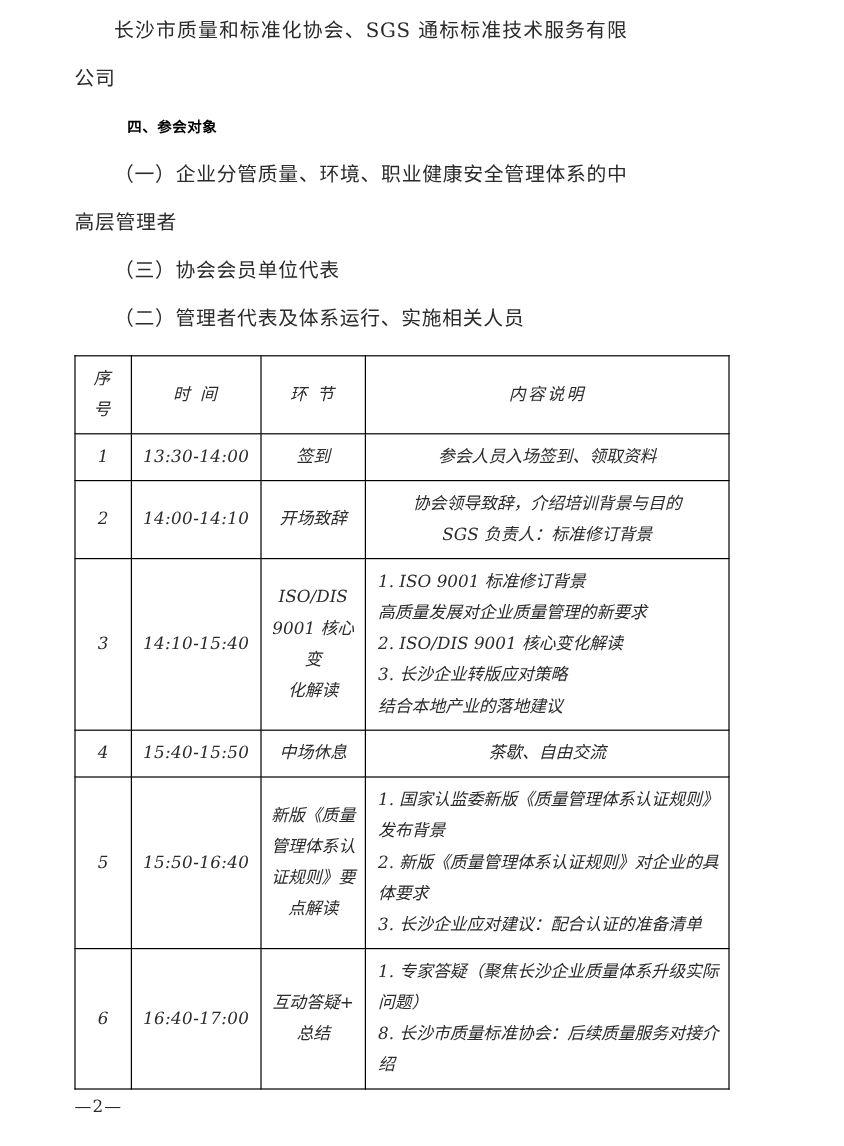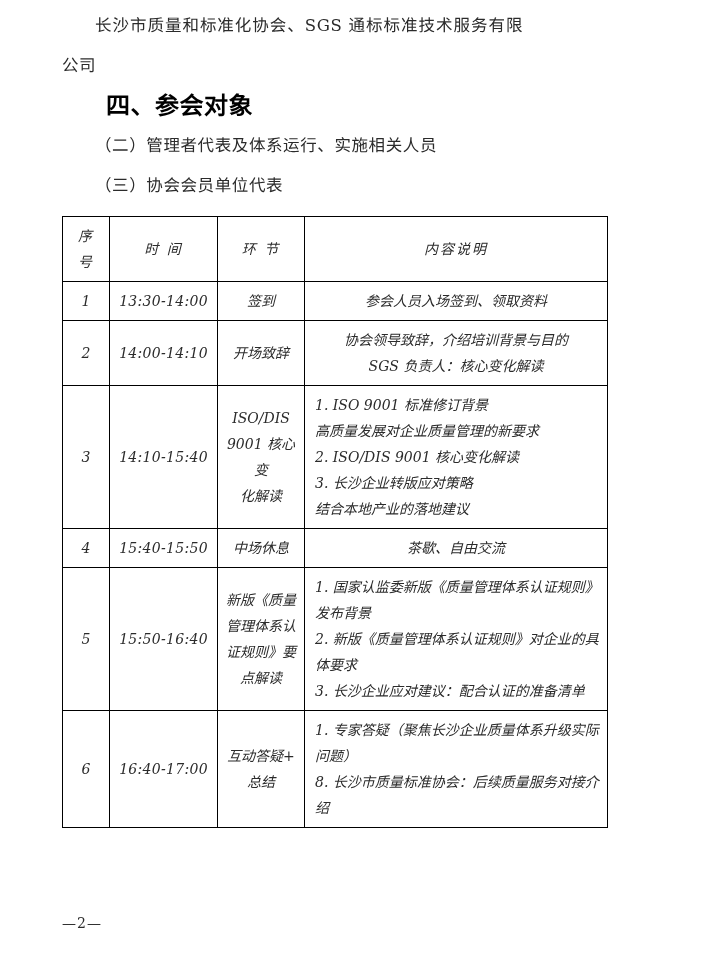--- a/index.html
+++ b/index.html
@@ -38,21 +38,21 @@
     text-justify: inter-ideograph;
   }
   .para.indented {
     text-indent: 33px;
   }
 
   
   .heading {
     font-family: "DejaVu Sans", "Liberation Sans", sans-serif;
     font-weight: bold;
-    font-size: 24px;
+    font-size: 12px;
     line-height: 40px;
     color: #000000;
     margin: 0;
     padding: 0 62px;
     text-indent: 44px;
     letter-spacing: 0.5px;
   }
 
   .gap-sm { height: 6px; }
 
@@ -119,22 +119,23 @@
 <body>
 
 <div class="page">
 
   <div class="gap-sm"></div>
 
   <p class="para indented">长沙市质量和标准化协会、SGS 通标标准技术服务有限公司</p>
 
   <h2 class="heading">四、参会对象</h2>
 
+  <p class="para indented">（一）企业分管质量、环境、职业健康安全管理体系的中高层管理者</p>
+  <p class="para indented">（三）协会会员单位代表</p>
   <p class="para indented">（二）管理者代表及体系运行、实施相关人员</p>
-  <p class="para indented">（三）协会会员单位代表</p>
 
 
   <div class="table-wrap">
     <table class="agenda">
       <colgroup>
         <col class="c-no">
           <col class="c-time">
           <col class="c-seg">
           <col class="c-desc">
       </colgroup>
@@ -158,21 +159,21 @@
             </td>
           </tr>
           <tr>
             <td class="no">2</td>
             <td class="time">14:00-14:10</td>
             <td class="seg">
               <span class="line" style="display: block;">开场致辞</span>
             </td>
             <td class="desc center cell-center">
               <span class="line">协会领导致辞，介绍培训背景与目的</span>
-              <span class="line">SGS 负责人：核心变化解读</span>
+              <span class="line">SGS 负责人：标准修订背景</span>
             </td>
           </tr>
           <tr>
             <td class="no">3</td>
             <td class="time">14:10-15:40</td>
             <td class="seg">
               <span class="line" style="display: block;">ISO/DIS</span>
               <span class="line" style="display: block;">9001 核心变</span>
               <span class="line" style="display: block;">化解读</span>
             </td>

